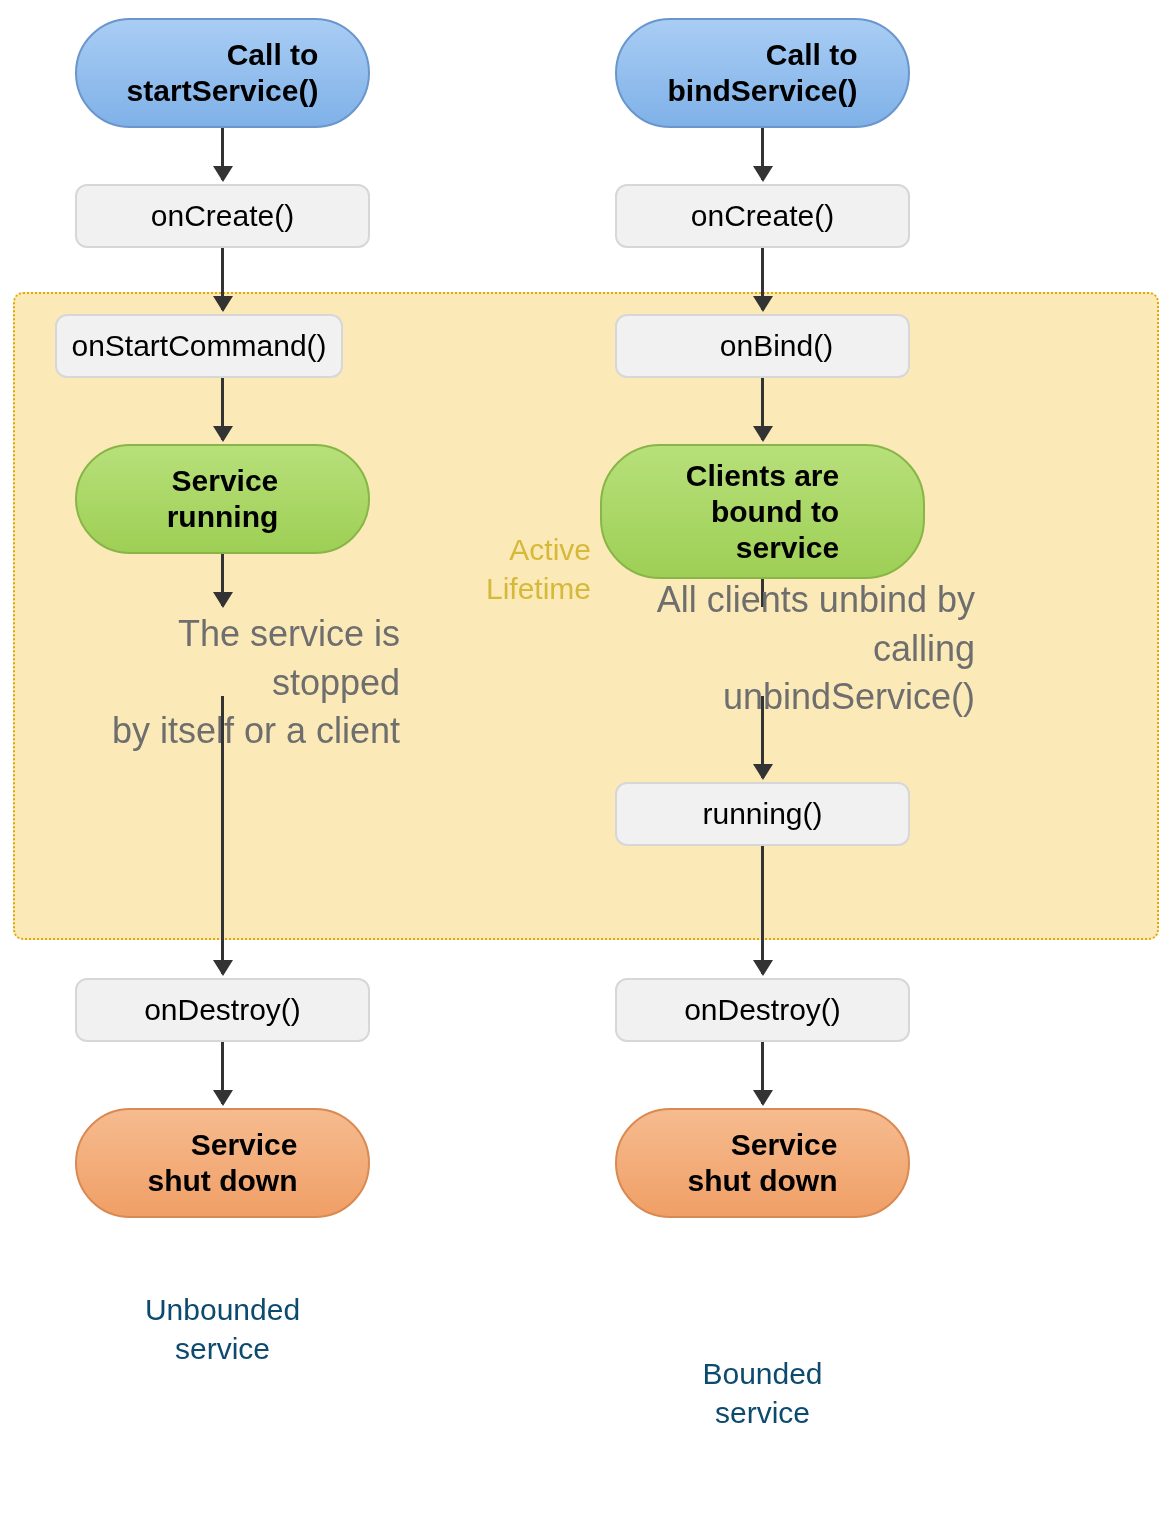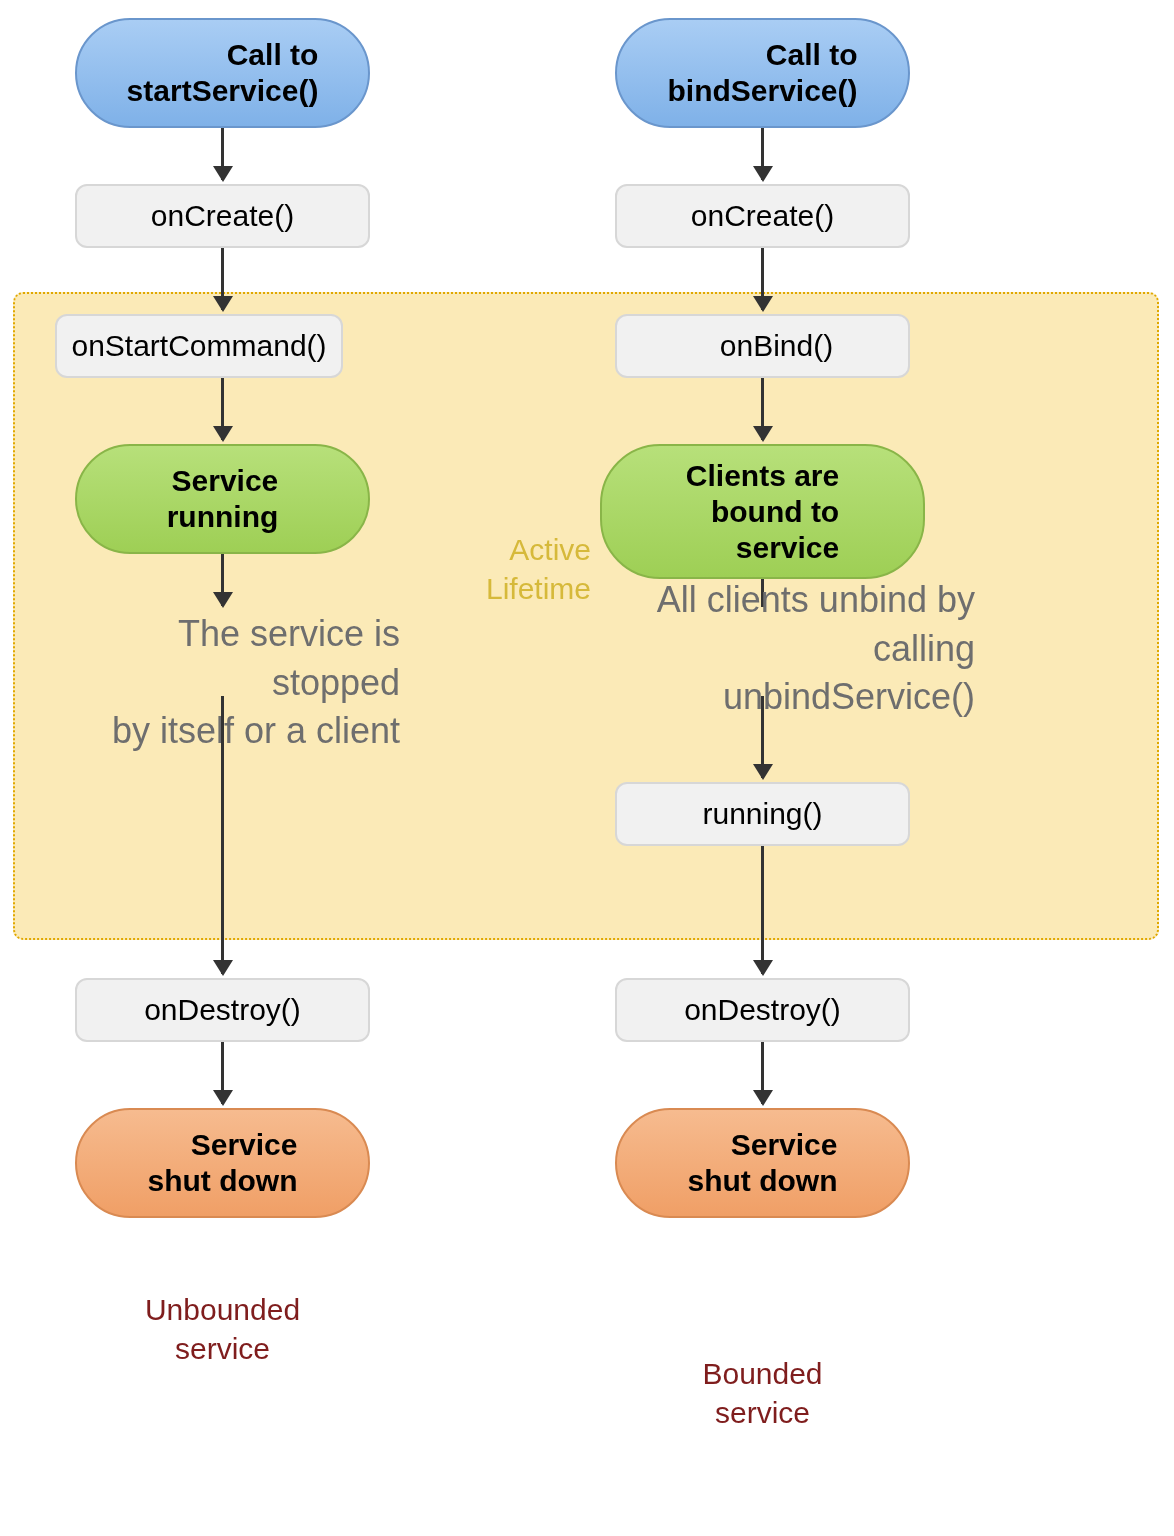--- a/index.html
+++ b/index.html
@@ -65,21 +65,21 @@
   }
   .note {
     position: absolute;
     color: #6e6e6e;
     font-size: 36px;
     text-align: right;
     line-height: 1.35;
   }
   .caption {
     position: absolute;
-    color: #7f1d1d;
+    color: #0c4a6e;
     font-size: 30px;
     text-align: center;
     line-height: 1.3;
   }
   
   .arrow {
     position: absolute;
     width: 3px;
     background: #333;
   }

